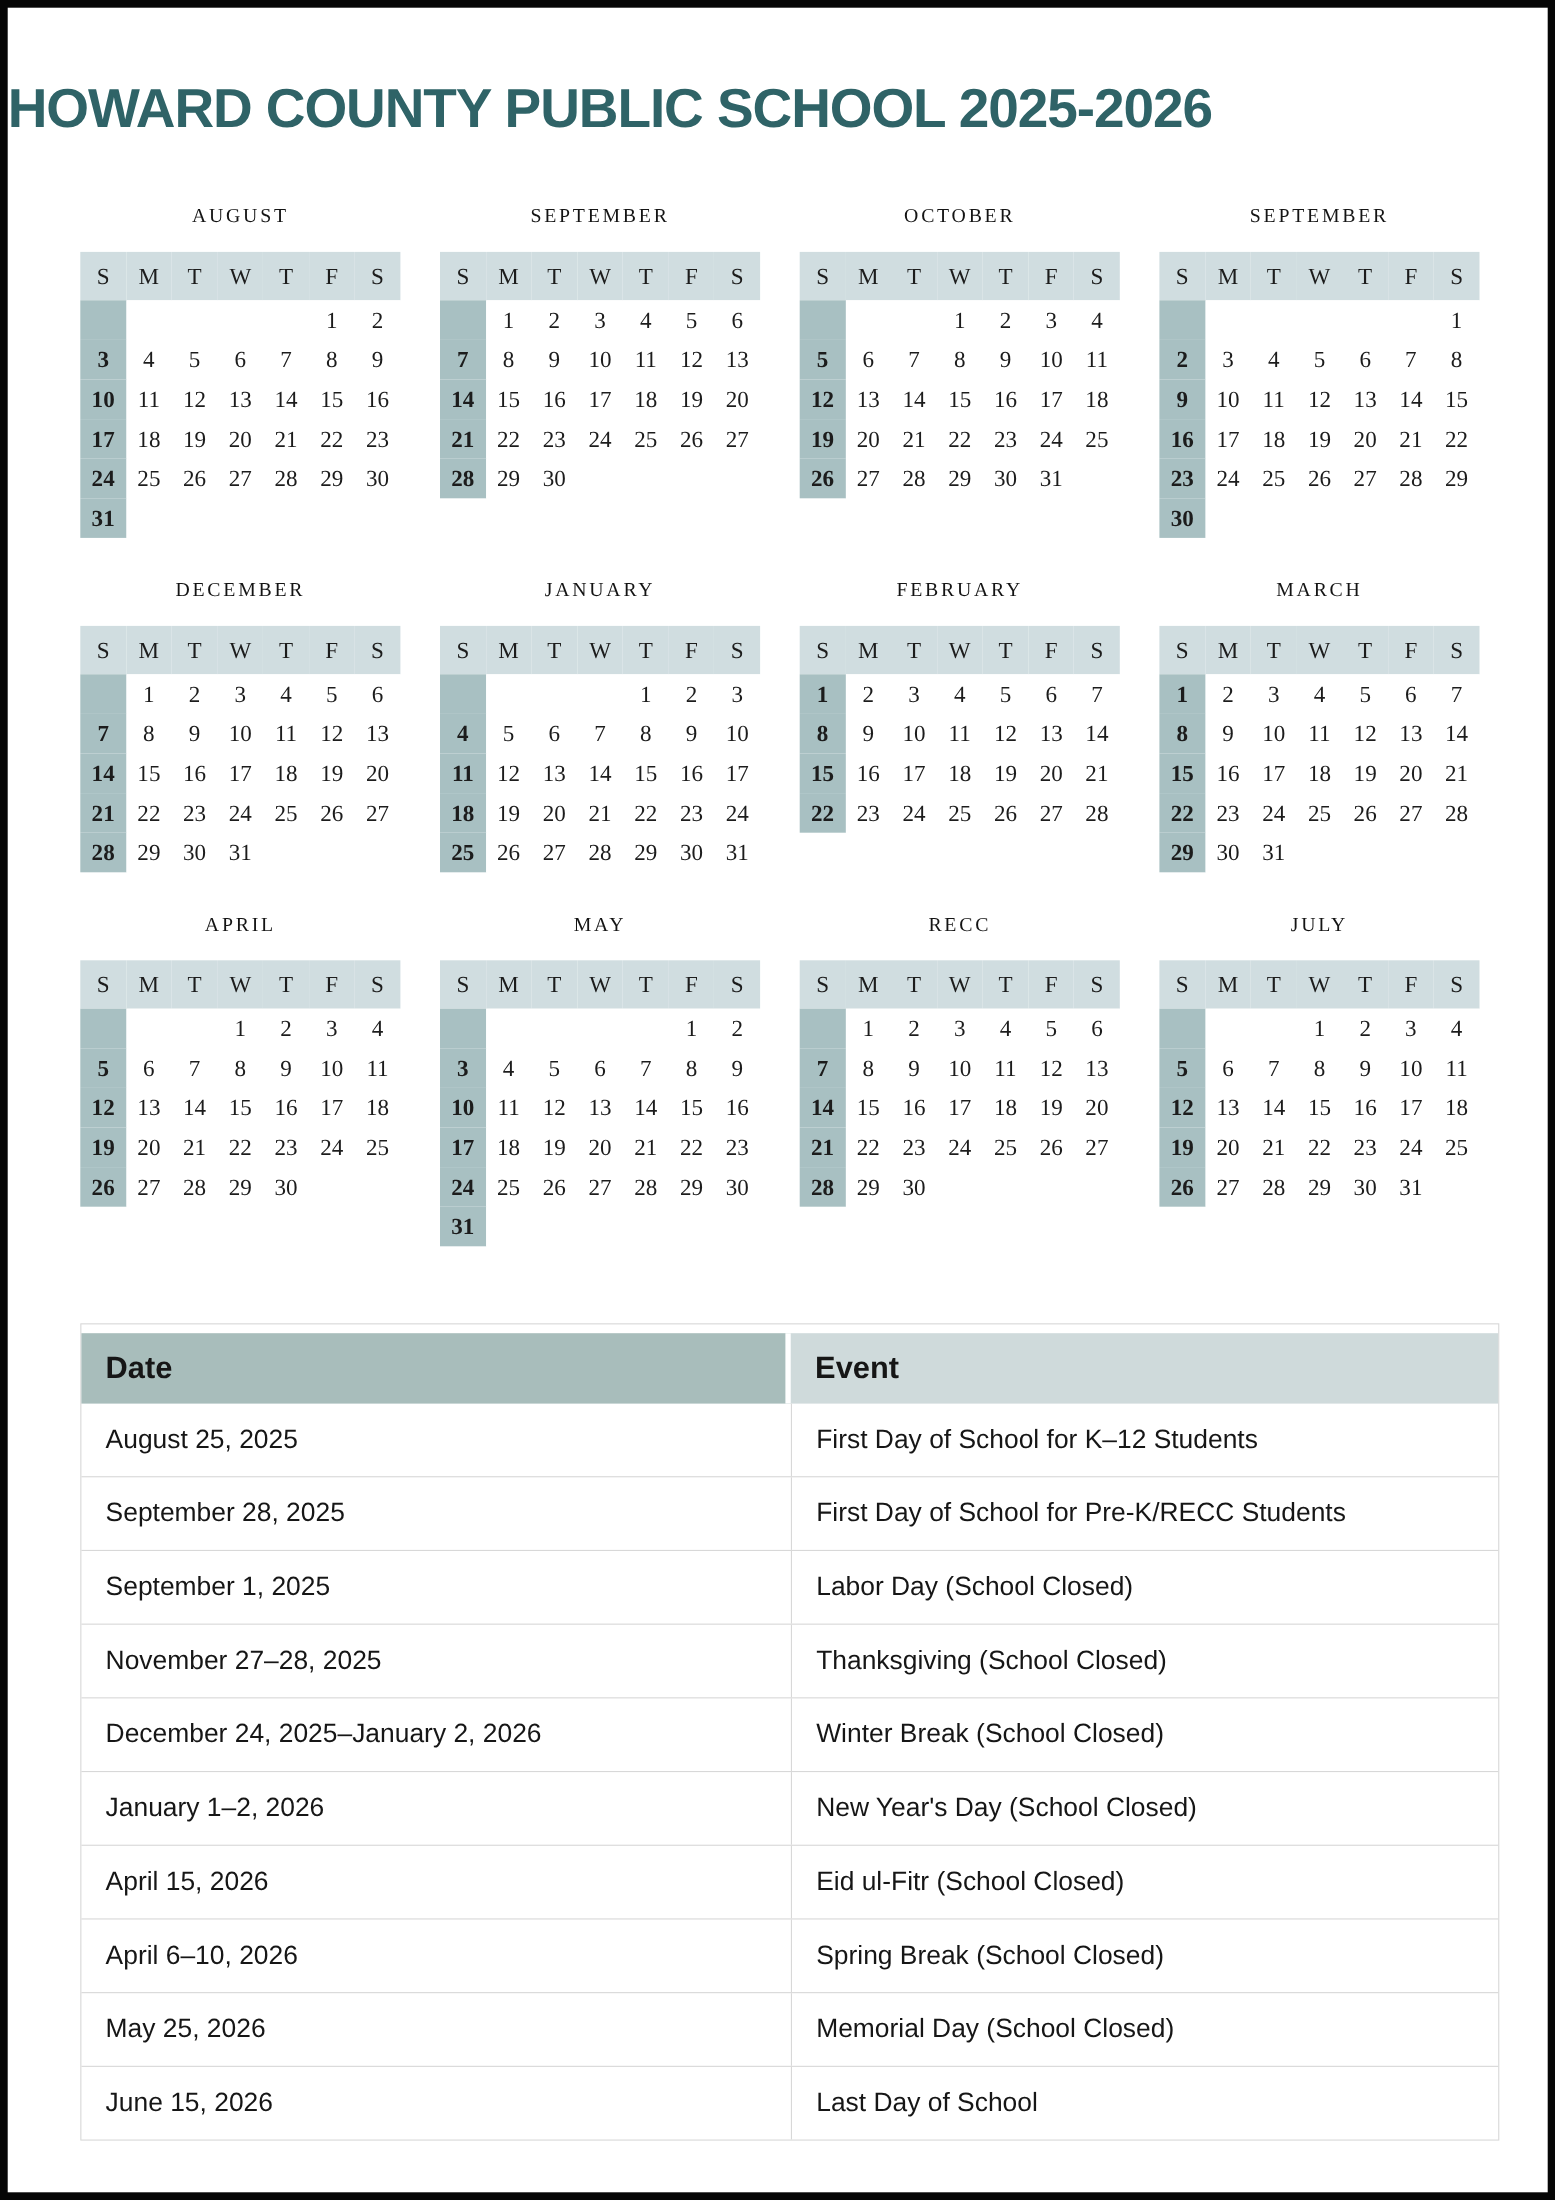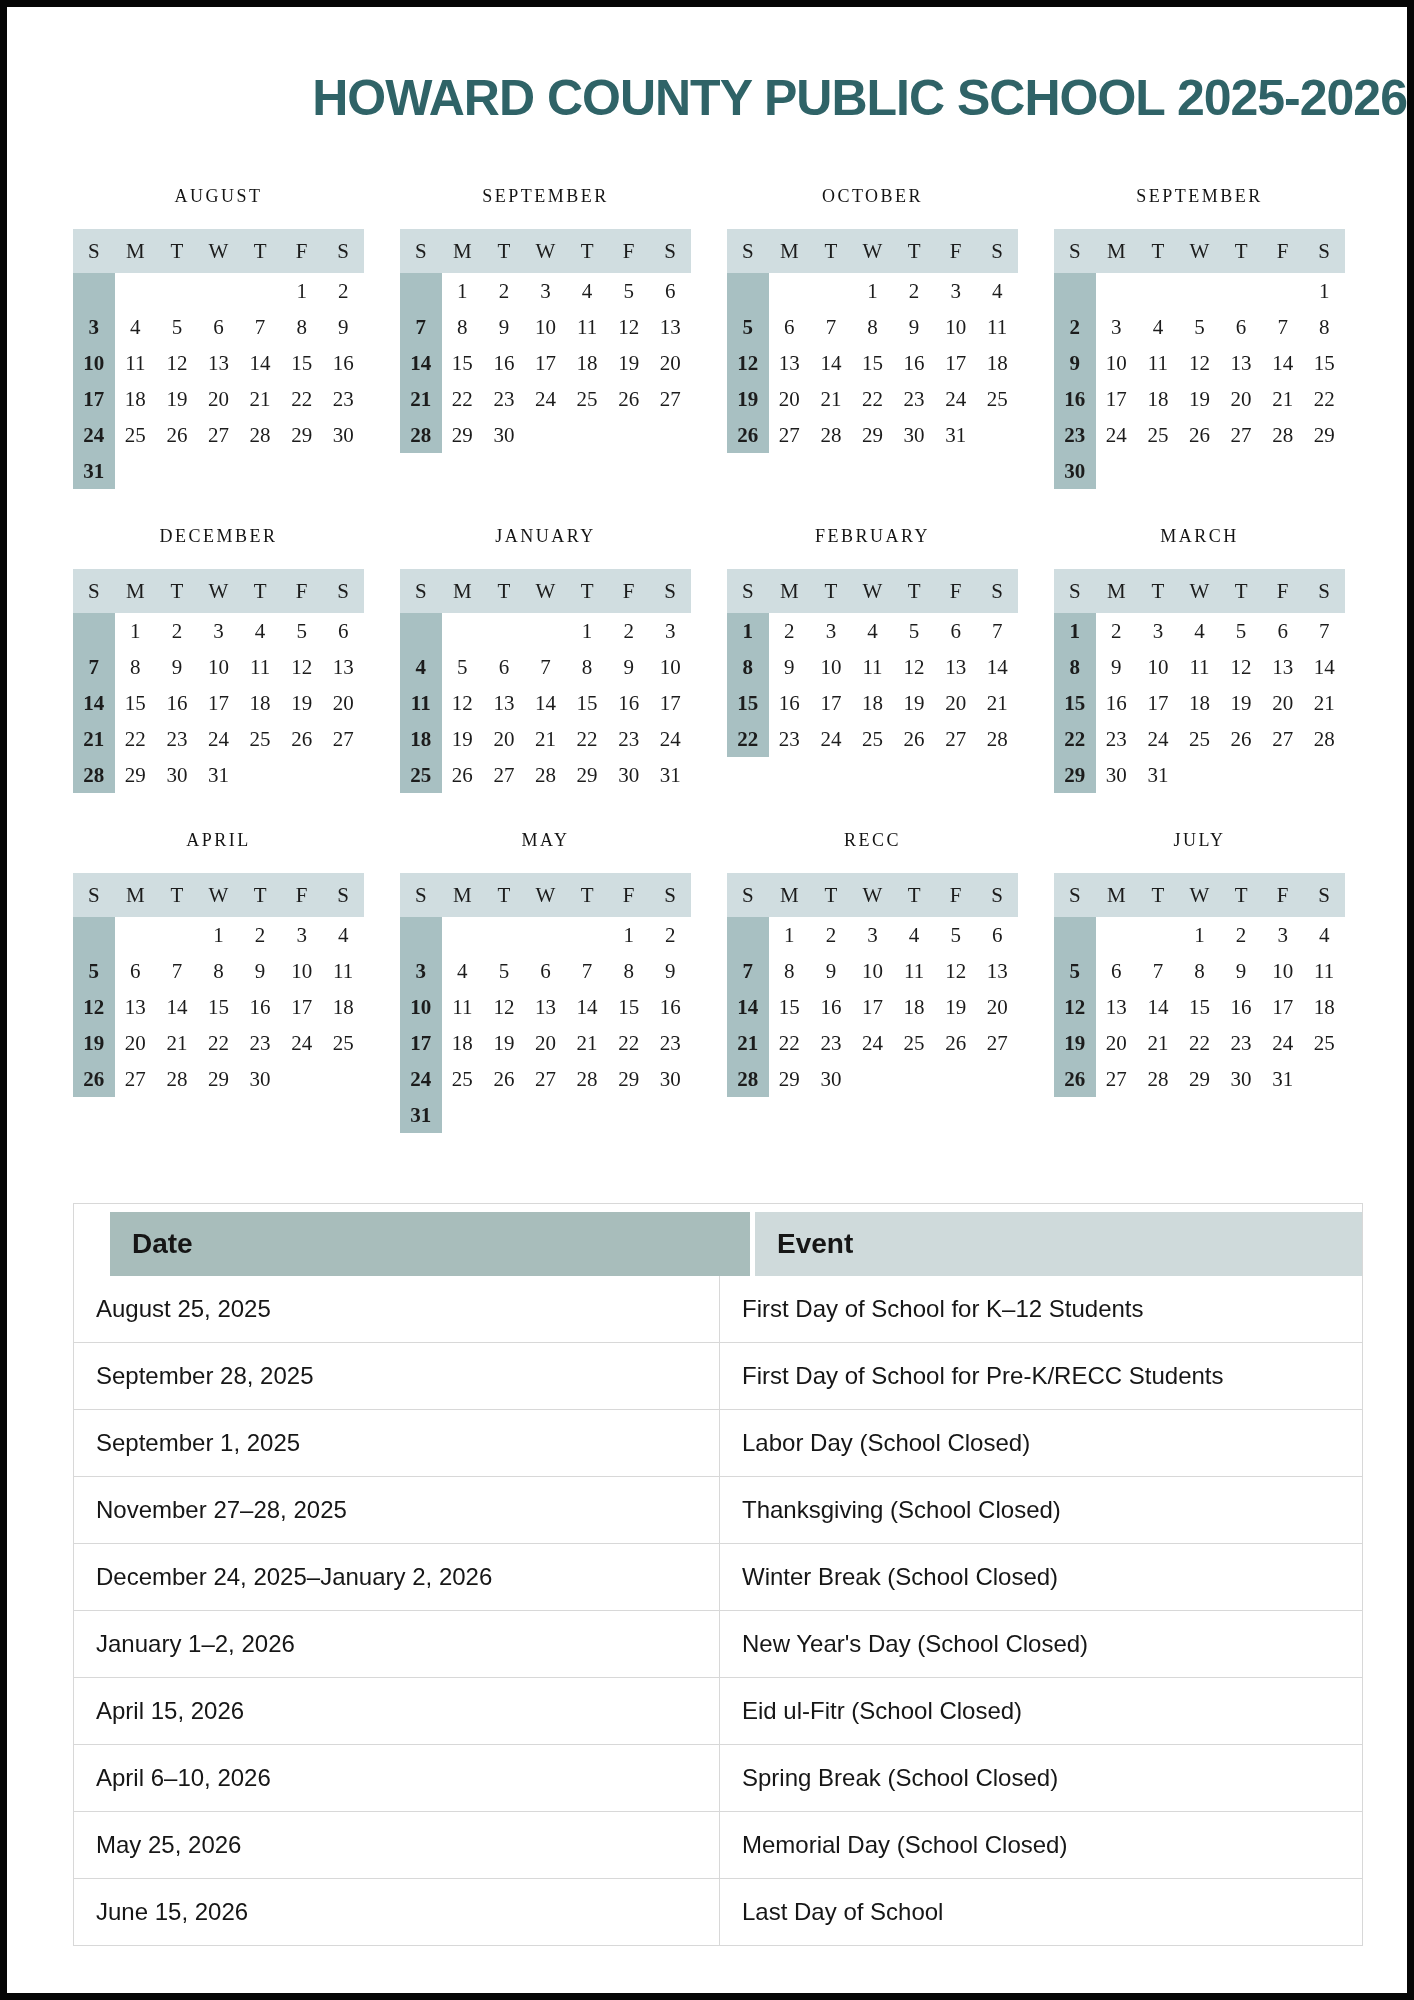--- a/index.html
+++ b/index.html
@@ -8,21 +8,21 @@
     width: 1414px;
     height: 2000px;
     box-sizing: border-box;
     border: 7px solid #060606;
     background: #ffffff;
     overflow: hidden;
     margin: 0 auto;
   }
   .main-title {
     margin: 60px 0 0 0;
-    text-align: right;
+    text-align: left;
     font-family: "Liberation Sans", sans-serif;
     font-weight: 700;
     font-size: 50px;
     line-height: 62px;
     letter-spacing: -1px;
     color: #2f6367;
   }
   
   .months-grid {
     display: grid;
@@ -58,21 +58,21 @@
   .dc { background: #ffffff; }
   .dc.sun { background: #a8c0c2; font-weight: 700; }
   
   .events {
     margin: 70px 44px 0 66px;
     border: 1px solid #d8d8d8;
     padding-top: 8px;
     font-family: "Liberation Sans", sans-serif;
     color: #161616;
   }
-  .ev-header { display: grid; grid-template-columns: 645px 1fr; margin-left: 36px; }
+  .ev-header { display: grid; grid-template-columns: 645px 1fr; }
   .ev-header > div {
     height: 64px;
     display: flex;
     align-items: center;
     padding-left: 22px;
     box-sizing: border-box;
     font-weight: 700;
     font-size: 28px;
   }
   .ev-h-date  { background: #a8bdbb; border-right: 5px solid #ffffff; }

